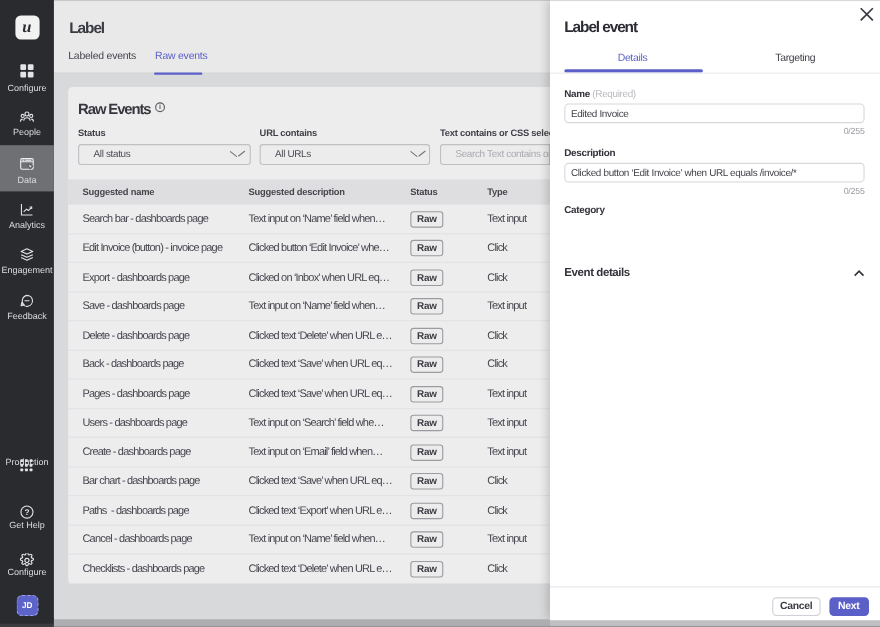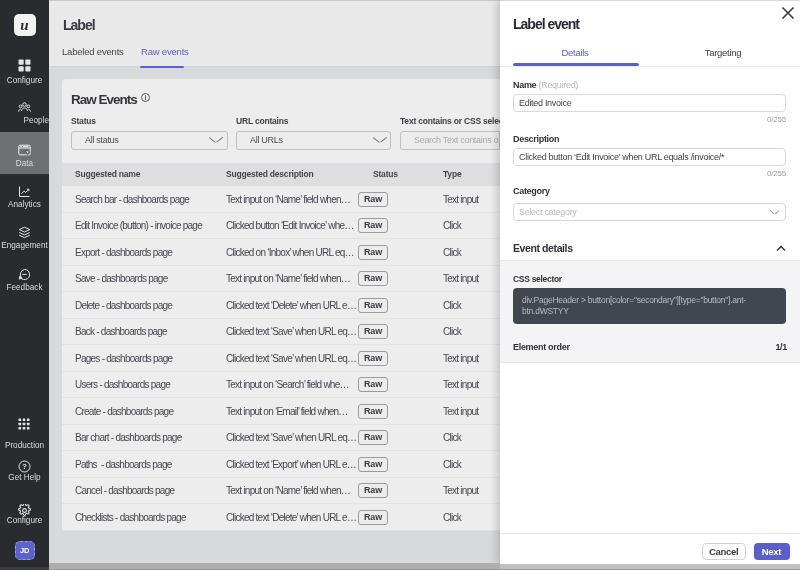--- a/index.html
+++ b/index.html
@@ -38,21 +38,21 @@
                  background:#74747b; transform:rotate(-38deg); transform-origin:right center; border-radius:1px;}
   .chev2 { width:9px; }
   .chev2:before { width:5.4px; height:1.2px; background:#9597a0; }
   .chev2:after { width:5.4px; height:1.2px; background:#9597a0; }
 
   #thead { left:0; top:83.5px; width:438px; height:23.5px; background:#dedee0; position:absolute;}
   .th { position:absolute; font-size:8.5px; font-weight:bold; color:#45454c; top:90px; letter-spacing:-0.2px;}
   .trow { position:absolute; left:0; width:438px; height:26.5px; border-bottom:1px solid #e2e2e4; }
   .c1 { position:absolute; left:13px; top:7.5px; font-size:10px; color:#47474f; letter-spacing:-0.75px;}
   .c2 { position:absolute; left:164px; top:7.5px; font-size:10px; color:#47474f; letter-spacing:-0.75px;}
-  .raw { position:absolute; left:296px; top:5.5px; width:30px; height:15px; background:#ececed;
+  .raw { position:absolute; left:311px; top:5.5px; width:30px; height:15px; background:#ececed;
          border:1px solid #9b9ba0; border-radius:3px; font-size:9px; font-weight:bold; color:#3b3b42;
          text-align:center; line-height:13px; letter-spacing:-0.2px;}
   .c4 { position:absolute; left:381px; top:7.5px; font-size:10px; color:#47474f; letter-spacing:-0.75px;}
 
   
   #drawer { left:500px; top:0; width:300px; height:564px; background:#ffffff;
             border-top:1px solid #d9d9db; box-shadow:-3px 0 8px rgba(0,0,0,0.18); }
   #drawer-title { left:13px; top:15px; font-size:14px; font-weight:bold; color:#2b2b33; position:absolute; letter-spacing:-1px;}
   .dtab1 { left:0; top:46px; width:150px; text-align:center; font-size:9.5px; color:#5c61c9; position:absolute; letter-spacing:-0.3px;}
   .dtab2 { left:148px; top:46px; width:150px; text-align:center; font-size:9.5px; color:#3e3e48; position:absolute; letter-spacing:-0.3px;}
@@ -196,33 +196,26 @@
 
   <div class="dlabel" style="top:79px;">Name <span class="dreq">(Required)</span></div>
   <div class="dinput" style="top:93px;">Edited Invoice</div>
   <div class="dcount" style="top:114px;">0/255</div>
 
   <div class="dlabel" style="top:132.5px;">Description</div>
   <div class="dinput" style="top:147px;">Clicked button ‘Edit Invoice’ when URL equals /invoice/*</div>
   <div class="dcount" style="top:168px;">0/255</div>
 
   <div class="dlabel" style="top:184.5px;">Category</div>
-  <div class="dinput" style="top:201.5px; color:#b8b8c0;">Select category<span class="chev chev2" style="left:256px; top:5px;"></span></div>
 
   <div class="dlabel" style="top:240.5px; font-size:10.5px; letter-spacing:-0.4px;">Event details</div>
   <svg style="position:absolute; left:276px; top:244px;" width="10" height="7" viewBox="0 0 10 7">
     <path d="M1 5.5 L5 1.5 L9 5.5" stroke="#32323a" stroke-width="1.5" fill="none"></path>
   </svg>
 
-  <div id="gray-sec">
-    <div class="dlabel" style="top:13px; font-size:8.5px;">CSS selector</div>
-    <div id="codebox">div.PageHeader &gt; button[color="secondary"][type="button"].ant-<br>btn.dWSTYY</div>
-    <div class="dlabel" style="top:80.5px;">Element order</div>
-    <div class="dlabel" style="top:80.5px; left:auto; right:13px;">1/1</div>
-  </div>
 
   <div id="footer-line"></div>
   <div id="btn-cancel">Cancel</div>
   <div id="btn-next">Next</div>
 </div>
 
 <div id="sidebar" class="abs">
   <div id="data-hl"></div>
   <div id="logo">u</div>
   <div id="icons">
@@ -237,21 +230,21 @@
       <div class="nav-label" style="top:75.9px;">Configure</div>
       <div style="position:absolute; left:18px; top:100px;"><svg width="13" height="13" viewBox="0 0 13 13">
           <g fill="none" stroke="#e4e4e7" stroke-width="1">
             <circle cx="6.5" cy="3.6" r="1.8"></circle>
             <path d="M3.6 9.8 c0-1.7 1.3-2.8 2.9-2.8 s2.9 1.1 2.9 2.8"></path>
             <circle cx="2.6" cy="5.4" r="1.4"></circle>
             <circle cx="10.4" cy="5.4" r="1.4"></circle>
             <path d="M0.6 10.6 c0-1.4 0.8-2.3 2-2.3 M12.4 10.6 c0-1.4 -0.8-2.3 -2-2.3"></path>
           </g>
         </svg></div>
-      <div class="nav-label" style="top:115.9px;text-align:right;">People</div>
+      <div class="nav-label" style="top:115.9px;">People</div>
       <div style="position:absolute; left:18px; top:143.3px;"><svg width="13" height="13" viewBox="0 0 13 13">
           <g fill="none" stroke="#eeeef0" stroke-width="1">
             <rect x="0.8" y="1.2" width="11.4" height="9.6" rx="1.2"></rect>
             <path d="M0.8 4 h11.4"></path>
           </g>
           <rect x="2.2" y="2.1" width="2" height="1.1" fill="#eeeef0"></rect>
           <rect x="5" y="2.1" width="5.5" height="1.1" fill="#eeeef0"></rect>
           <path d="M7.6 6.2 l4.6 1.9 -2.1 0.65 -0.65 2.1 z" fill="#eeeef0" stroke="#2a2b2e" stroke-width="0.5"></path>
         </svg></div>
       <div class="nav-label" style="top:159.2px;">Data</div>
@@ -284,21 +277,21 @@
             <rect x="4.7" y="0.5" width="2.6" height="2.6" rx="0.6"></rect>
             <rect x="8.9" y="0.5" width="2.6" height="2.6" rx="0.6"></rect>
             <rect x="0.5" y="4.7" width="2.6" height="2.6" rx="0.6"></rect>
             <rect x="4.7" y="4.7" width="2.6" height="2.6" rx="0.6"></rect>
             <rect x="8.9" y="4.7" width="2.6" height="2.6" rx="0.6"></rect>
             <rect x="0.5" y="8.9" width="2.6" height="2.6" rx="0.6"></rect>
             <rect x="4.7" y="8.9" width="2.6" height="2.6" rx="0.6"></rect>
             <rect x="8.9" y="8.9" width="2.6" height="2.6" rx="0.6"></rect>
           </g>
         </svg></div>
-      <div class="nav-label" style="top:441px;">Production</div>
+      <div class="nav-label" style="top:416px;">Production</div>
       <div style="position:absolute; left:18px; top:459px;"><svg width="13" height="13" viewBox="0 0 13 13">
           <circle cx="6.5" cy="6.5" r="5.5" fill="none" stroke="#e4e4e7" stroke-width="1"></circle>
           <text x="6.5" y="9.2" font-size="7.5" font-family="Liberation Sans" fill="#e4e4e7" text-anchor="middle" font-weight="bold">?</text>
         </svg></div>
       <div class="nav-label" style="top:473.1px;">Get Help</div>
       <div style="position:absolute; left:18px; top:503px;"><svg width="13" height="13" viewBox="0 0 24 24">
           <path fill="none" stroke="#e4e4e7" stroke-width="2" d="M12 15.5 a3.5 3.5 0 1 0 0-7 3.5 3.5 0 0 0 0 7 z M19.4 13 a1.7 1.7 0 0 0 0.34 1.87 l0.06 0.06 a2 2 0 1 1 -2.83 2.83 l-0.06-0.06 a1.7 1.7 0 0 0 -1.87-0.34 1.7 1.7 0 0 0 -1 1.51 V19 a2 2 0 1 1 -4 0 v-0.09 A1.7 1.7 0 0 0 9 17.4 a1.7 1.7 0 0 0 -1.87 0.34 l-0.06 0.06 a2 2 0 1 1 -2.83-2.83 l0.06-0.06 a1.7 1.7 0 0 0 0.34-1.87 1.7 1.7 0 0 0 -1.51-1 H3 a2 2 0 1 1 0-4 h0.09 A1.7 1.7 0 0 0 4.6 7 a1.7 1.7 0 0 0 -0.34-1.87 l-0.06-0.06 a2 2 0 1 1 2.83-2.83 l0.06 0.06 a1.7 1.7 0 0 0 1.87 0.34 H9 a1.7 1.7 0 0 0 1-1.51 V1 a2 2 0 0 1 4 0 v0.09 a1.7 1.7 0 0 0 1 1.51 1.7 1.7 0 0 0 1.87-0.34 l0.06-0.06 a2 2 0 1 1 2.83 2.83 l-0.06 0.06 a1.7 1.7 0 0 0 -0.34 1.87 V7 a1.7 1.7 0 0 0 1.51 1 H21 a2 2 0 1 1 0 4 h-0.09 a1.7 1.7 0 0 0 -1.51 1 z"></path>
         </svg></div>
       <div class="nav-label" style="top:515.6px;">Configure</div>
       <div style="position:absolute; left:15px; top:541px; width:19.5px; height:19px; background:#5c63c9; border:1px dashed #9aa0e0; border-radius:5px; color:#fff; font-size:7.5px; font-weight:bold; text-align:center; line-height:17px; letter-spacing:0;">JD</div>

